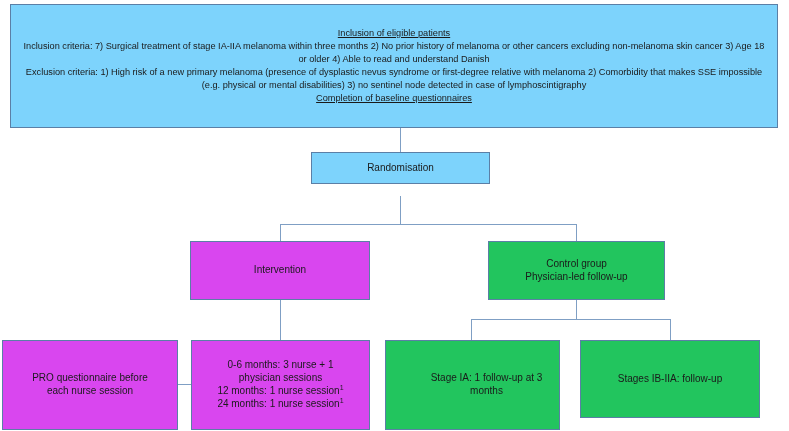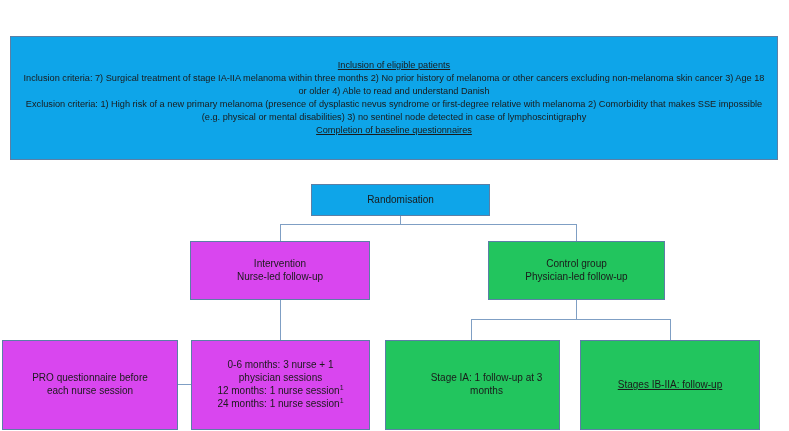--- a/index.html
+++ b/index.html
@@ -24,21 +24,21 @@
     justify-content: center;
     text-align: center;
     color: #1a1a1a;
     line-height: 1.28;
     z-index: 2;
   }
   .box-inner {
     padding: 2px 6px;
     width: 100%;
   }
-  .fill-yellow { background: #0ea5e9; margin-top: 32px; }
+  .fill-yellow { background: #7dd3fc; }
   .fill-blue   { background: #d946ef; }
   .fill-gray   { background: #22c55e; }
 
   .u { text-decoration: underline; }
 
   .line {
     position: absolute;
     background: #7f9fc4;
     z-index: 1;
   }
@@ -86,21 +86,20 @@
 
   <div class="box fill-yellow" id="randomisation-box" style="left:311px; top:152px; width:179px; height:32px;text-align:center;">
     <div class="box-inner">
       <div>Randomisation</div>
     </div>
   </div>
 
   <div class="box fill-blue" id="intervention-box" style="left:190px; top:241px; width:180px; height:59px;">
     <div class="box-inner">
       <div>Intervention</div>
-      <div>Nurse-led follow-up</div>
     </div>
   </div>
 
   <div class="box fill-gray" id="control-box" style="left:488px; top:241px; width:177px; height:59px;">
     <div class="box-inner">
       <div>Control group</div>
       <div>Physician-led follow-up</div>
     </div>
   </div>
 
@@ -120,19 +119,19 @@
     </div>
   </div>
 
   <div class="box fill-gray" id="stage-ia-box" style="left:385px; top:340px; width:175px; height:90px;padding-left:28px;">
     <div class="box-inner">
       <div>Stage IA: 1 follow-up at 3</div>
       <div>months</div>
     </div>
   </div>
 
-  <div class="box fill-gray" id="stage-ibiia-box" style="left:580px; top:340px; width:180px; height:90px;text-decoration:underline;">
+  <div class="box fill-gray" id="stage-ibiia-box" style="left:580px; top:340px; width:180px; height:78px;">
     <div class="box-inner">
       <div>Stages IB-IIA: follow-up</div>
     </div>
   </div>
 
 </div>
 
 </body></html>

